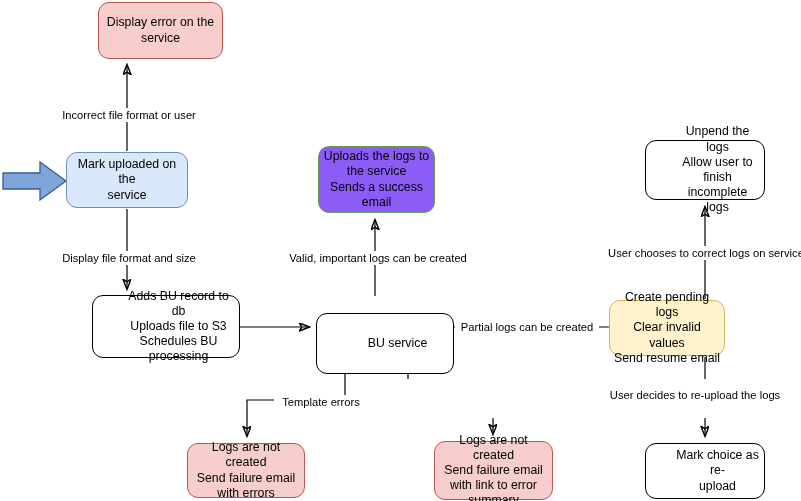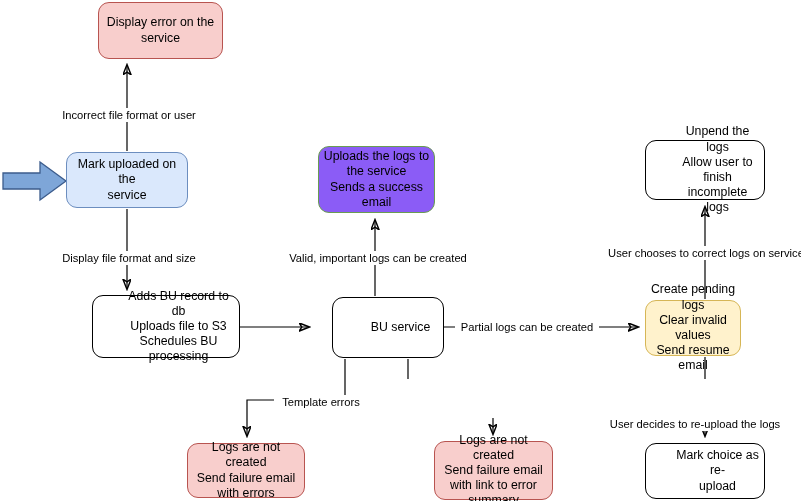--- a/index.html
+++ b/index.html
@@ -107,27 +107,27 @@
 
   <div class="node plain" style="left:52px; top:295px; width:148px; height:63px;margin-left:40px;">Adds BU record to db
 Uploads file to S3
 Schedules BU processing</div>
 
   <div class="node green" style="left:318px; top:146px; width:117px; height:67px;">Uploads the logs to
 the service
 Sends a success
 email</div>
 
-  <div class="node plain" style="left:316px; top:297px; width:112px; height:61px;margin-left:16px;">BU service</div>
+  <div class="node plain" style="left:316px; top:313px; width:138px; height:61px;">BU service</div>
 
   <div class="node plain" style="left:645px; top:140px; width:120px; height:60px;">Unpend the logs
 Allow user to finish
 incomplete logs</div>
 
-  <div class="node yellow" style="left:645px; top:300px; width:96px; height:56px;">Create pending logs
+  <div class="node yellow" style="left:609px; top:300px; width:116px; height:56px;">Create pending logs
 Clear invalid values
 Send resume email</div>
 
   <div class="node pink" style="left:187px; top:443px; width:118px; height:55px;">Logs are not created
 Send failure email
 with errors</div>
 
   <div class="node pink" style="left:434px; top:441px; width:119px; height:59px;">Logs are not created
 Send failure email
 with link to error
@@ -142,15 +142,15 @@
 
   <div class="edge-label" style="left:281px; top:251px; width:190px;">Valid, important logs can be created</div>
 
   <div class="edge-label" style="left:455px; top:320px; width:140px;">Partial logs can be created</div>
 
   <div class="edge-label" style="left:274px; top:395px; width:90px;">Template errors</div>
 
 
   <div class="edge-label" style="left:604px; top:246px; width:200px;">User chooses to correct logs on service</div>
 
-  <div class="edge-label" style="left:600px; top:388px; width:186px;margin-top:29px;">User decides to re-upload the logs</div>
+  <div class="edge-label" style="left:600px; top:388px; width:186px;">User decides to re-upload the logs</div>
 
 </div>
 
 </body></html>

